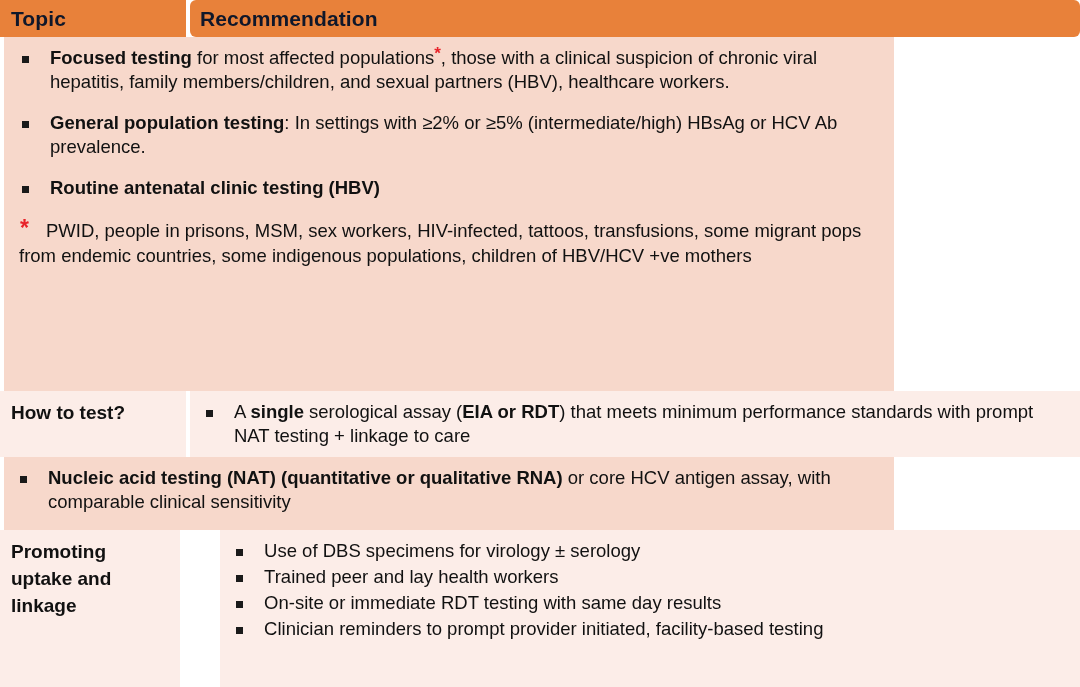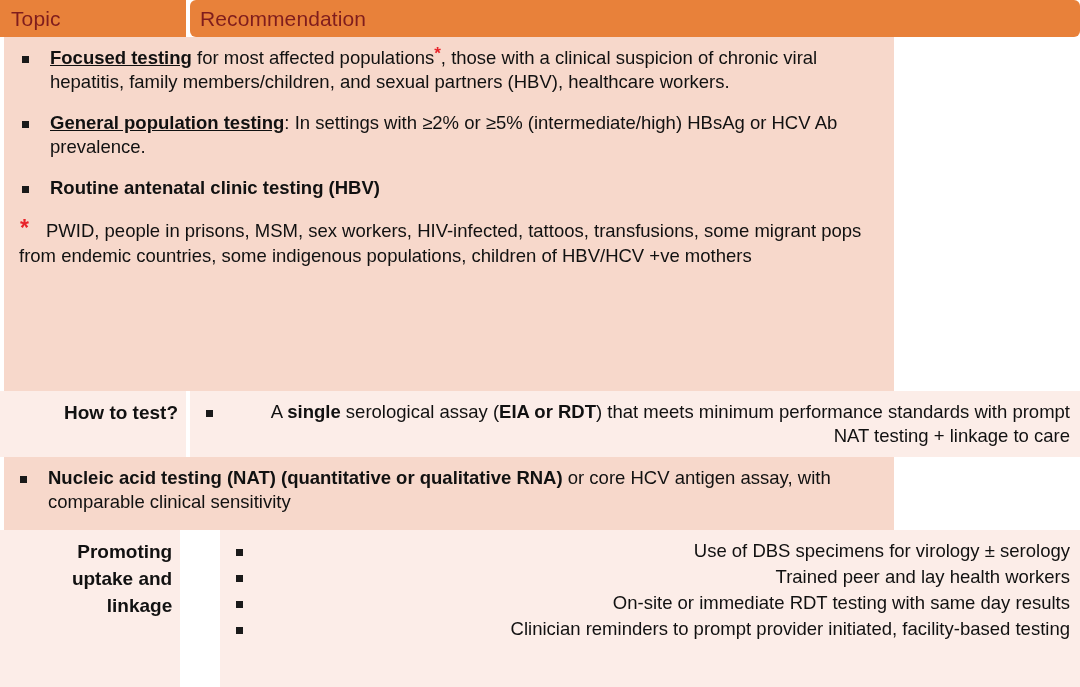--- a/index.html
+++ b/index.html
@@ -15,38 +15,38 @@
     box-sizing:border-box;
     display:flex;flex-direction:column;
     background:#ffffff;
   }
   .row{display:flex;width:1080px;box-sizing:border-box;}
 
   
   .hdr{height:37px;background:#ffffff;}
   .hdr .cell{
     background:#E8813A;
-    color:#7f1d1d;
+    color:#0f172a;
     font-size:21px;
-    font-weight:400;
+    font-weight:700;
     letter-spacing:.1px;
     display:flex;align-items:center;
     box-sizing:border-box;
   }
   .hdr .c1{width:186px;padding-left:11px;}
   .hdr .spacer{width:4px;background:#ffffff;}
   .hdr .c2{width:890px;padding-left:10px;border-radius:6px;}
 
   
   .c1{width:186px;box-sizing:border-box;padding:9px 8px 8px 11px;}
   .gap{width:4px;background:#ffffff;box-sizing:border-box;}
   .c2{width:890px;box-sizing:border-box;padding:9px 10px 8px 10px;}
 
   .shade-a .c1,.shade-a .c2{background:#F7D8CB;}
-  .shade-b .c1,.shade-b .c2{background:#FCEDE8;text-align:right;}
+  .shade-b .c1,.shade-b .c2{background:#FCEDE8;}
 
   .topic{
     font-size:19px;font-weight:700;color:#111111;
     line-height:1.42;
     font-family:"Liberation Sans", sans-serif;
   }
 
   
   ul.blist{list-style:none;margin:0;padding:0;}
   ul.blist > li{
@@ -65,21 +65,21 @@
     background:#1a1a1a;
   }
   
   ul.tight > li{padding-left:34px;}
   ul.tight > li::before{left:6px;}
 
   .sp-lg{margin-bottom:17px;}
   .sp-sm{margin-bottom:2px;}
 
   b,.b{font-weight:700;}
-  .u{font-weight:700;text-decoration:underline;}
+  .u{font-weight:700;}
   .star{color:#E8232A;font-weight:700;}
   sup.star{font-size:.92em;vertical-align:.30em;line-height:0;}
 
   .footnote{
     position:relative;
     font-size:18.5px;line-height:1.33;
     color:#111111;
     padding-left:5px;
     margin-top:19px;
   }

